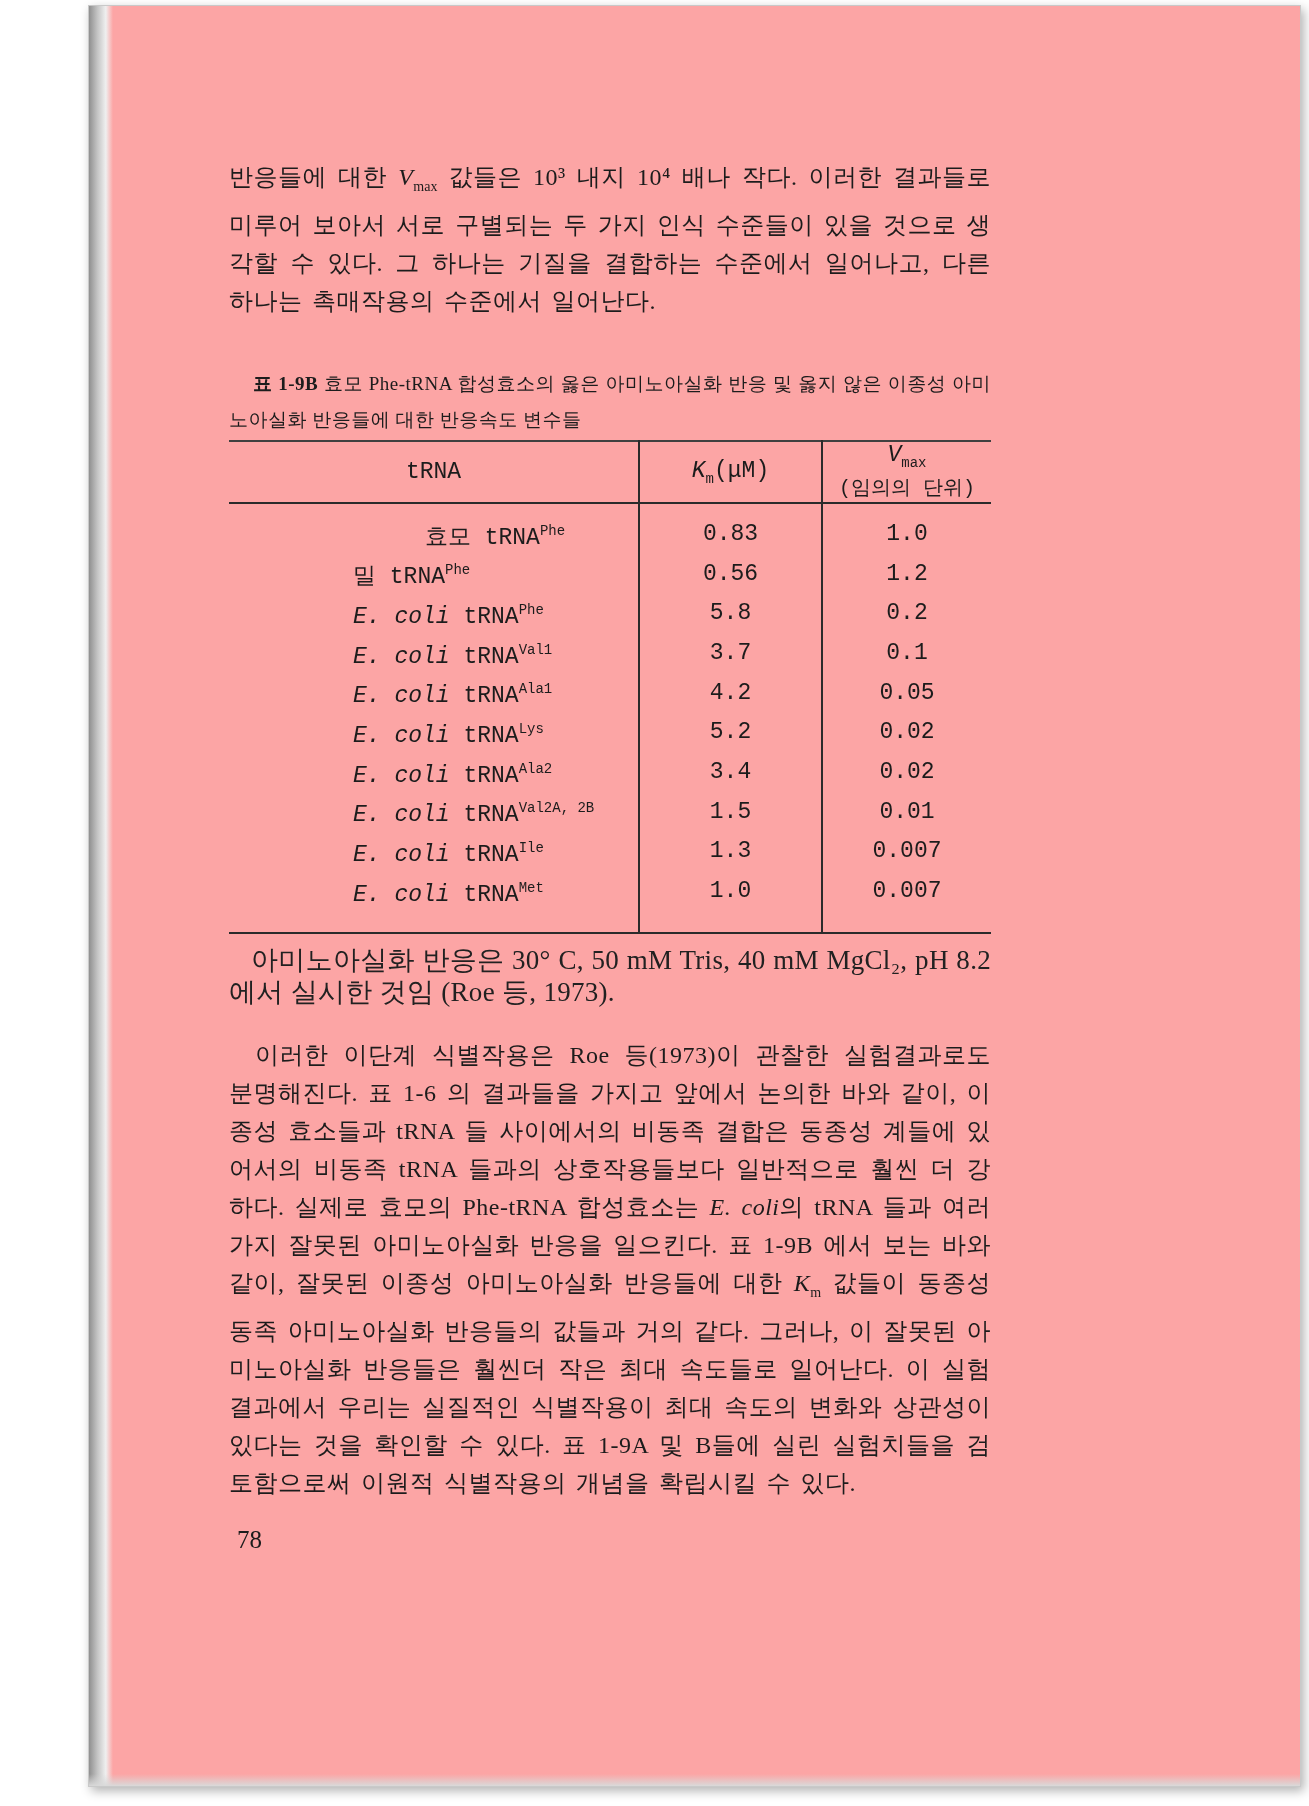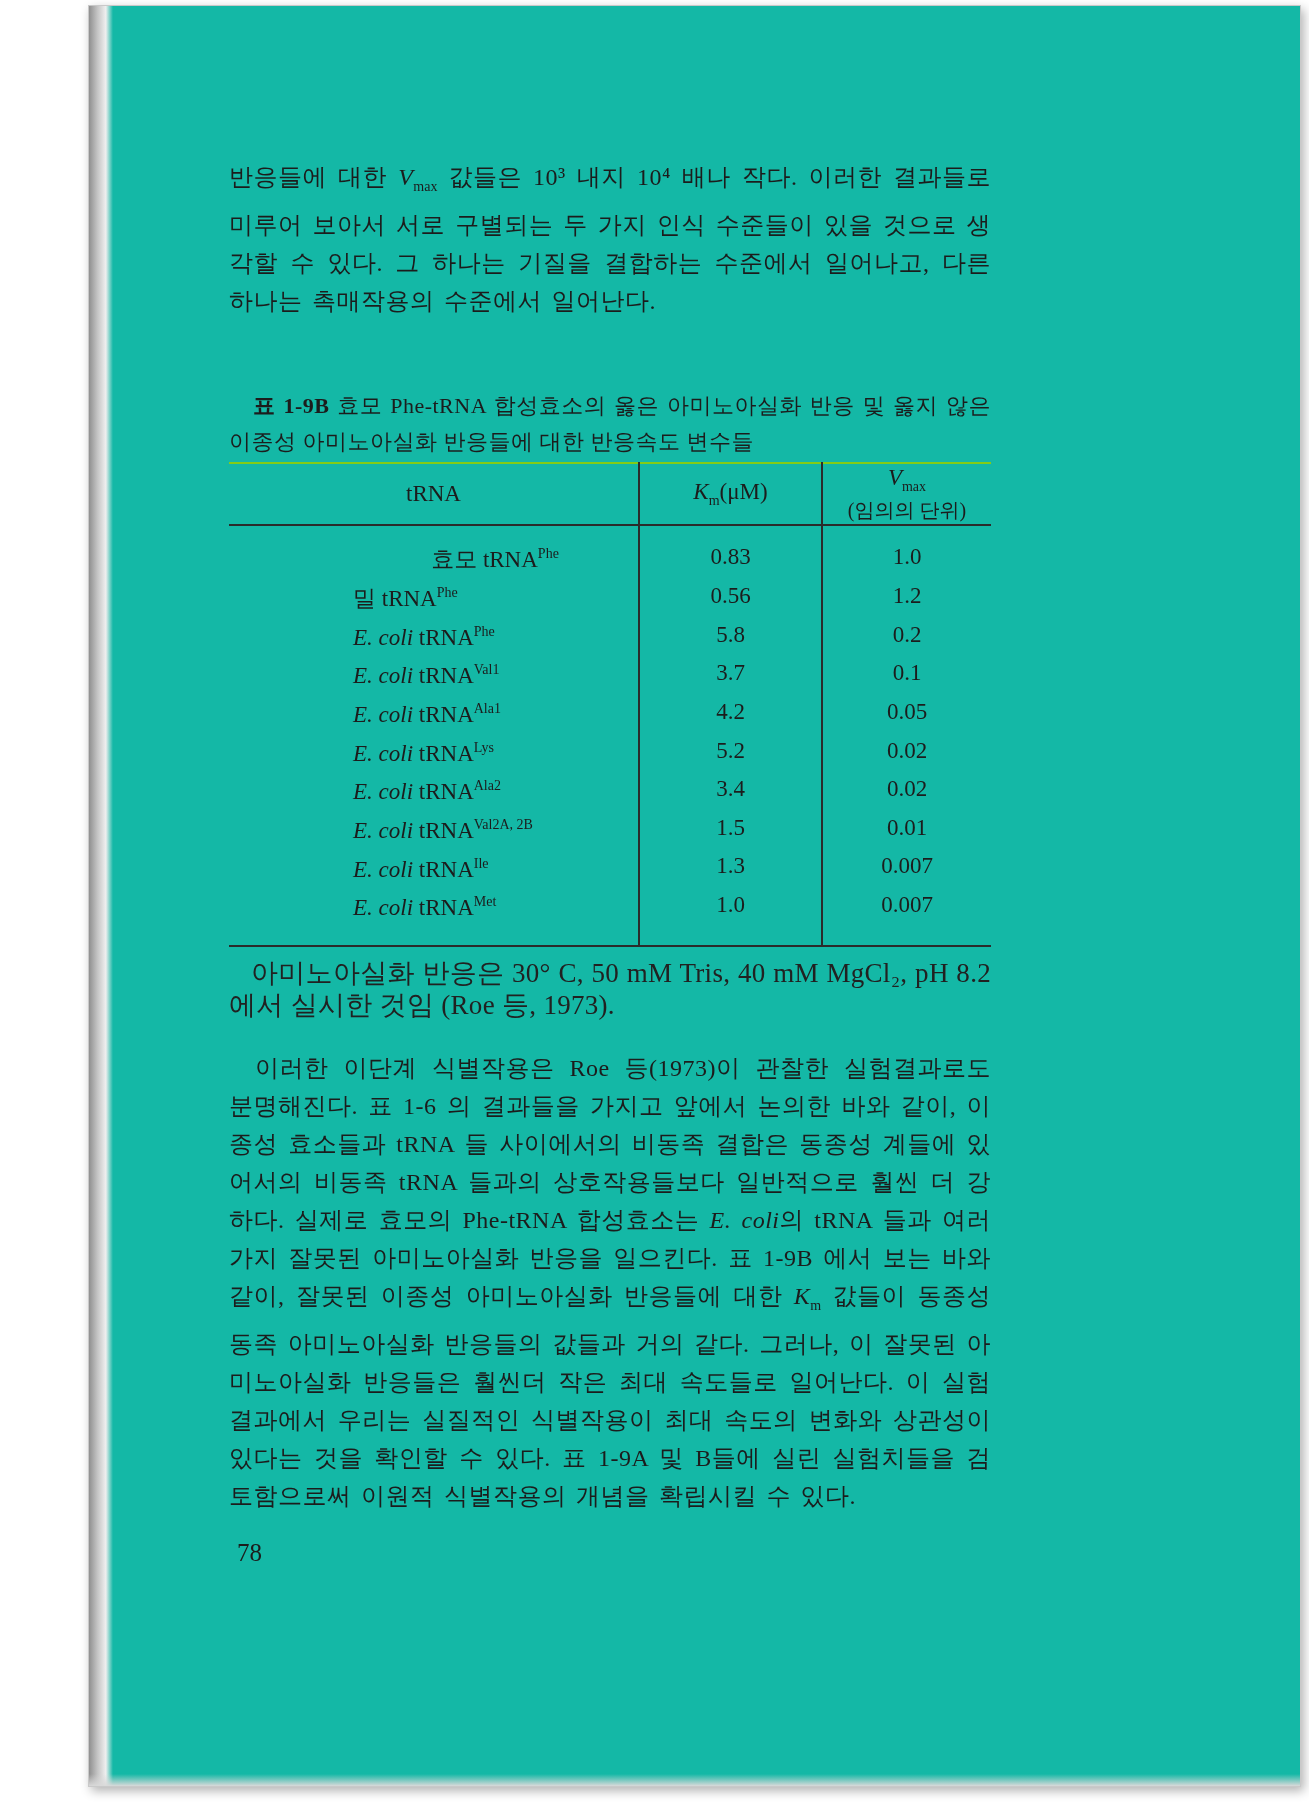--- a/index.html
+++ b/index.html
@@ -6,49 +6,50 @@
   html, body { margin: 0; padding: 0; }
   body {
     width: 1309px; height: 1806px;
     background: #fafafa;
     font-family: "Liberation Serif", "DejaVu Serif", serif;
     color: #1c1c1c;
   }
   .scan { position: relative; width: 1309px; height: 1806px; overflow: hidden; background: #ffffff; }
   .page {
     position: absolute; left: 88px; top: 5px; width: 1213px; height: 1782px;
-    background: #14b8a6; border: 1px solid #c9c9c9;
+    background: #fca5a5; border: 1px solid #c9c9c9;
     box-shadow: 3px 4px 10px rgba(0,0,0,.3);
   }
   .spine {
     position: absolute; left: 0; top: 0; bottom: 0; width: 24px;
     background: linear-gradient(90deg, #8f8f8f 0%, #c4c4c4 35%, #efefef 70%, rgba(255,255,255,0) 100%);
   }
   .bottom-shade {
     position: absolute; left: 0; right: 0; bottom: 0; height: 12px;
     background: linear-gradient(0deg, #d9d9d9, rgba(255,255,255,0));
   }
   .content { position: absolute; left: 140px; top: 152px; width: 762px; }
 
   .body-text {
     margin: 0; font-size: 24px; line-height: 38px;
     letter-spacing: .5px; word-spacing: 3px; text-align: justify;
   }
   .indent { text-indent: 26px; margin-top: 28px; }
 
   .caption {
-    margin: 68px 0 0 0; font-size: 22px; line-height: 36px;
+    margin: 46px 0 0 0; font-size: 19px; line-height: 36px;
     letter-spacing: .5px; text-align: justify; text-indent: 24px;
   }
   .caption b { font-weight: bold; }
 
   .data-table {
     width: 100%; border-collapse: collapse; margin-top: 2px;
-    border-top: 2px solid #84cc16; border-bottom: 2px solid #2b2b2b;
+    border-top: 2px solid #404040; border-bottom: 2px solid #2b2b2b;
     font-size: 23px;
+    font-family: Liberation Mono, monospace;
   }
   .data-table thead th {
     border-bottom: 2px solid #2b2b2b; font-weight: normal;
     height: 62px; vertical-align: middle;
   }
   .col-trna { width: 410px; border-right: 2px solid #2b2b2b; }
   .col-km   { width: 183px; border-right: 2px solid #2b2b2b; text-align: center; }
   .col-vmax { text-align: center; }
   th.col-trna { text-align: center; }
   td.col-trna { text-align: left; padding-left: 124px; }

